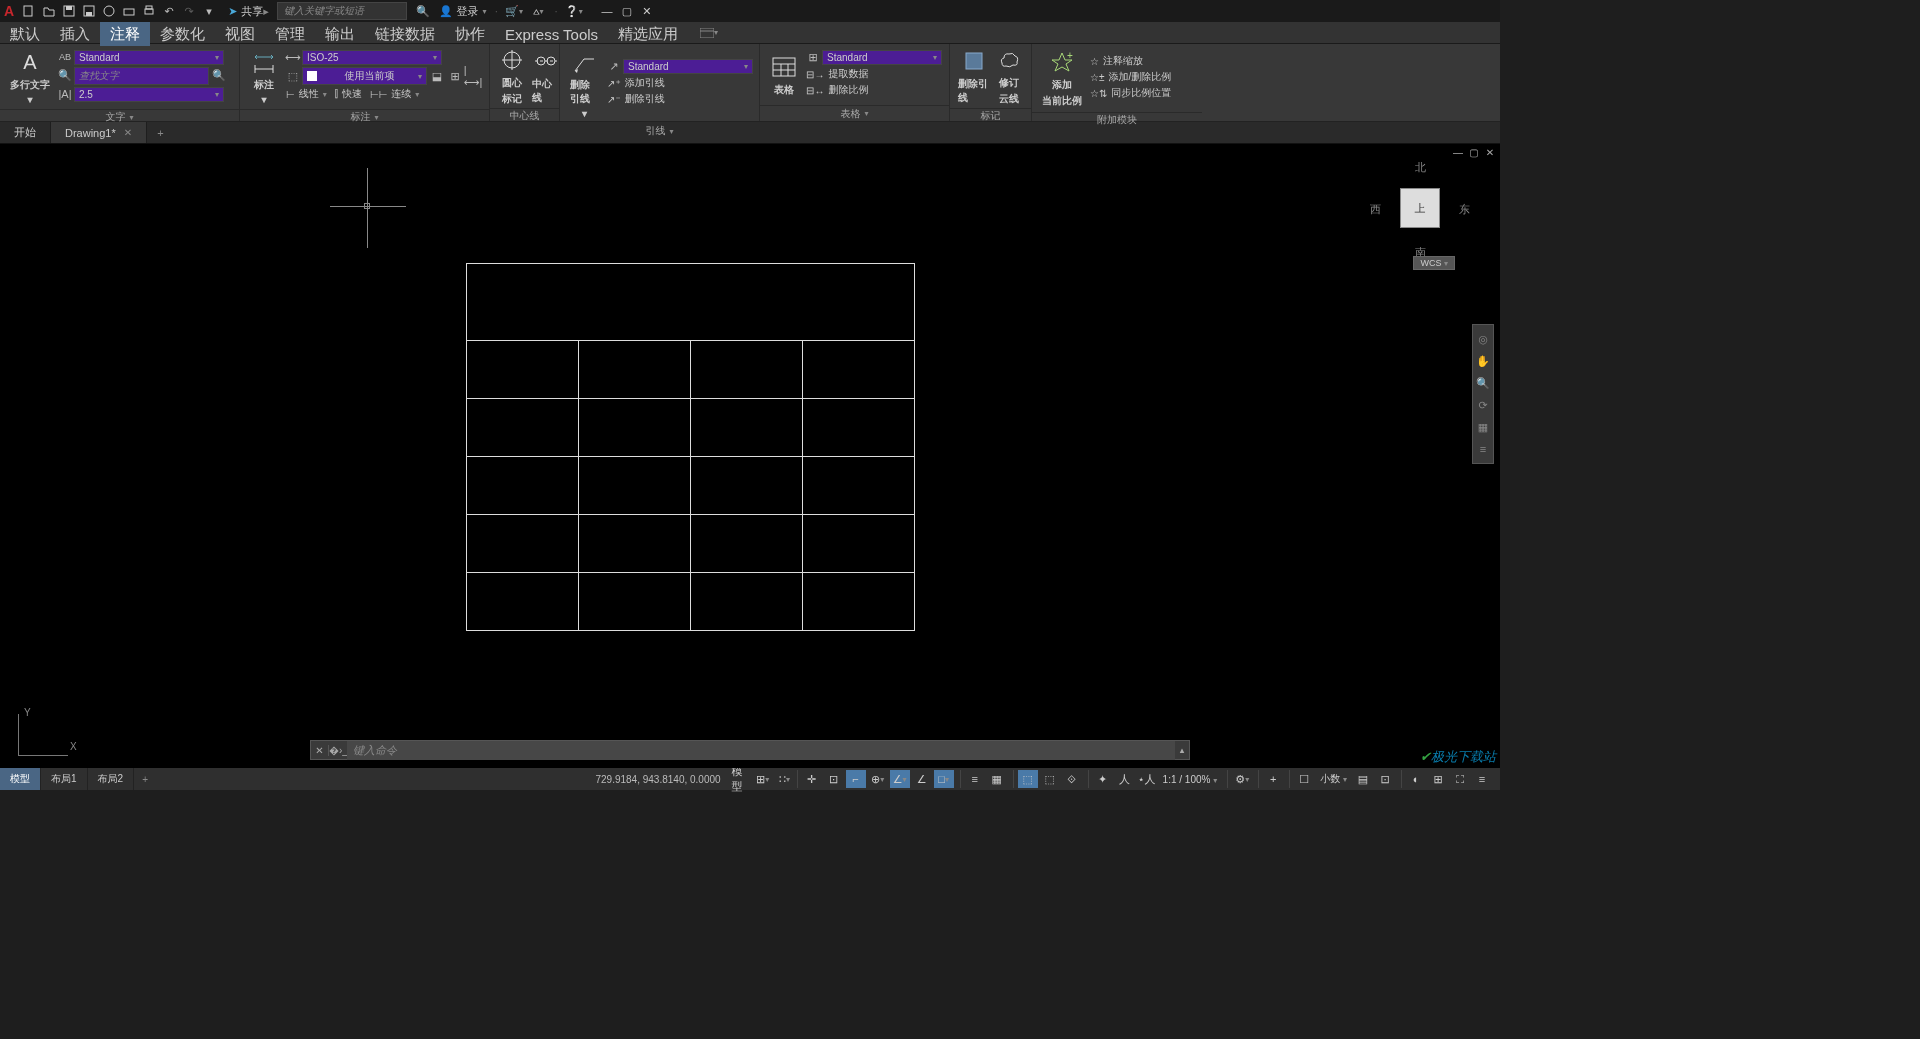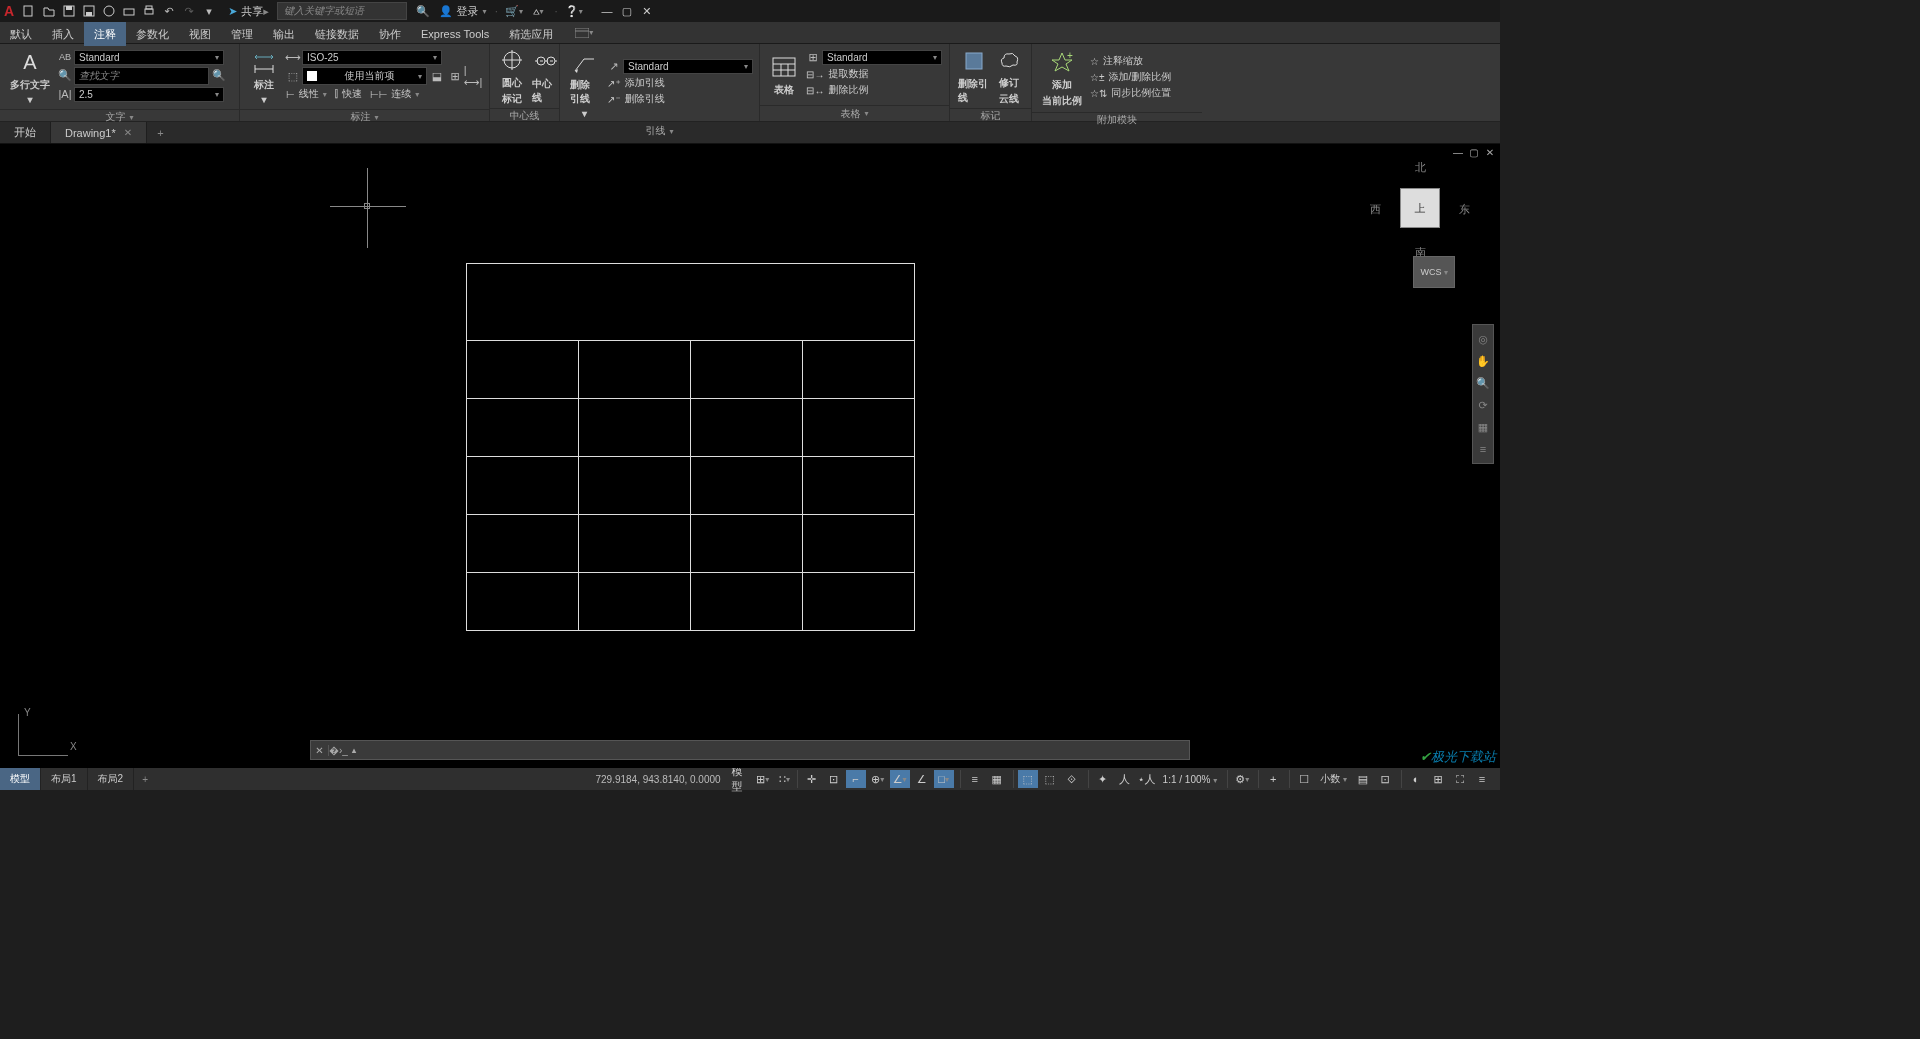--- a/index.html
+++ b/index.html
@@ -13,36 +13,36 @@
 .share { display: flex; align-items: center; gap: 4px; margin-left: 12px; color: #ccc; cursor: pointer; }
 .title-center { flex: 1; text-align: center; color: #aaa; font-size: 11px; }
 .title-right { display: flex; align-items: center; gap: 8px; }
 .search-box { background: #333; border: 1px solid #444; padding: 1px 6px; width: 130px; font-size: 10px; color: #888; font-style: italic; }
 .login { display: flex; align-items: center; gap: 4px; color: #ccc; cursor: pointer; }
 .win-controls { display: flex; gap: 6px; margin-left: 10px; }
 .win-btn { width: 14px; height: 14px; color: #ccc; cursor: pointer; display:flex;align-items:center;justify-content:center; }
 
 
 .menubar { height: 22px; background: #333; display: flex; align-items: stretch; border-bottom: 1px solid #1a1a1a; }
-.menu-tab { padding: 12px 10px; display: flex; align-items: center; color: #ccc; cursor: pointer; font-size: 11px; }
+.menu-tab { padding: 12px 10px; display: flex; align-items: center; color: #ccc; cursor: pointer; font-size: 15px; }
 .menu-tab.active { background: #4a6684; color: #fff; }
 .menu-extra { margin-left: 6px; display:flex; align-items:center; padding:0 6px; }
 
 
 .ribbon { height: 78px; background: #383838; display: flex; border-bottom: 1px solid #222; }
 .panel { border-right: 1px solid #2a2a2a; display: flex; flex-direction: column; }
 .panel-body { flex: 1; display: flex; align-items: center; padding: 2px 6px; gap: 4px; }
 .panel-label { height: 16px; text-align: center; font-size: 10px; color: #aaa; border-top: 1px solid #2a2a2a; display:flex;align-items:center;justify-content:center; gap:4px; }
 .dd { font-size: 8px; color: #888; }
 .big-btn { display: flex; flex-direction: column; align-items: center; gap: 2px; cursor: pointer; padding: 2px 4px; }
 .big-btn .icon-lg { width: 28px; height: 28px; display:flex;align-items:center;justify-content:center; font-size:20px; color:#ddd; }
 .big-btn span { font-size: 10px; color: #ccc; font-weight: bold; }
 .field-row { display: flex; align-items: center; gap: 2px; margin-bottom: 2px; }
 .field-icon { width: 14px; height: 14px; display:flex;align-items:center;justify-content:center; color:#bbb; }
-.combo { background: #000000; border: 1px solid #444; color: #ccc; font-size: 10px; padding: 1px 4px; display:flex; align-items:center; justify-content:space-between; }
+.combo { background: #4c1d95; border: 1px solid #444; color: #ccc; font-size: 10px; padding: 1px 4px; display:flex; align-items:center; justify-content:space-between; }
 .small-icon { width: 16px; height: 16px; display:flex;align-items:center;justify-content:center; color:#bbb; cursor:pointer; font-size:11px; }
 .row-item { display:flex; align-items:center; gap:4px; font-size:10px; color:#ccc; cursor:pointer; }
 
 
 .filetabs { height: 22px; background: #2a2a2a; display: flex; align-items: stretch; border-bottom: 1px solid #111; }
 .filetab { padding: 0 14px; display: flex; align-items: center; gap: 8px; font-size: 11px; color: #ccc; cursor: pointer; border-right: 1px solid #1e1e1e; }
 .filetab.active { background: #383838; }
 .filetab .close { color: #888; font-size: 10px; cursor:pointer; }
 .filetab-add { padding: 0 10px; display:flex;align-items:center; color:#888; cursor:pointer; }
 
@@ -55,21 +55,21 @@
 .crosshair-box { position:absolute; left:364px; top:59px; width:6px; height:6px; border:1px solid #888; }
 .drawn-table { position:absolute; left:466px; top:119px; }
 .drawn-table table { border-collapse: collapse; }
 .drawn-table td { border: 1px solid #ddd; }
 .drawn-table .hdr td { height: 77px; }
 .drawn-table .row td { width: 112px; height: 58px; }
 .viewcube { position:absolute; top:16px; right:30px; width:100px; height:100px; }
 .vc-dir { position:absolute; color:#888; font-size:11px; }
 .vc-n { top:0; left:45px; } .vc-s { bottom:0; left:45px; } .vc-w { top:42px; left:0; } .vc-e { top:42px; right:0; }
 .vc-cube { position:absolute; top:28px; left:30px; width:40px; height:40px; background:#ddd; border:1px solid #888; display:flex;align-items:center;justify-content:center; color:#333; font-size:11px; }
-.vc-wcs { position:absolute; top:112px; right:45px; background:#555; border:1px solid #666; padding:10px 6px; font-size:9px; color:#ccc; }
+.vc-wcs { position:absolute; top:112px; right:45px; background:#555; border:1px solid #666; padding:1px 6px; font-size:9px; color:#ccc; }
 .navbar-r { position:absolute; top:180px; right:6px; width:22px; background:#3a3a3a; border:1px solid #555; display:flex; flex-direction:column; gap:6px; padding:6px 0; align-items:center; }
 .nav-icon { width:16px; height:16px; color:#888; cursor:pointer; display:flex;align-items:center;justify-content:center; font-size:11px; }
 .ucs { position:absolute; bottom:8px; left:14px; }
 .ucs-y { position:absolute; bottom:4px; left:4px; width:1px; height:42px; background:#777; }
 .ucs-x { position:absolute; bottom:4px; left:4px; width:50px; height:1px; background:#777; }
 .ucs-lbl-y { position:absolute; bottom:42px; left:10px; color:#888; font-size:10px; }
 .ucs-lbl-x { position:absolute; bottom:8px; left:56px; color:#888; font-size:10px; }
 .ime-badge { position:absolute; bottom:8px; left:982px; background:#e8e8e8; color:#333; padding:2px 6px; font-size:10px; border-radius:2px; }
 .watermark { position:absolute; bottom:2px; right:4px; color:#0a8abf; font-size:13px; font-style:italic; opacity:0.9; }
 .watermark span.g { color:#3ab54a; }
@@ -541,20 +541,21 @@
       <div class="ucs-x"></div>
     <div class="ucs-lbl-y">Y</div>
     <div class="ucs-lbl-x">X</div>
   </div>
 
   <div class="ime-badge">CH ♪ 简</div>
 
   <div class="cmdrow">
     <div class="cmd-x">✕</div>
     <div class="cmd-arrow">�›_</div>
+    <div class="cmd-input">键入命令</div>
     <div class="cmd-end">▴</div>
   </div>
 
   <div class="watermark"><span class="g">✔</span><span>极光下载站</span></div>
 </div>
 
 <div class="statusbar">
   <div class="layout-tabs">
     <div class="layout-tab active">模型</div>
     <div class="layout-tab">布局1</div>

